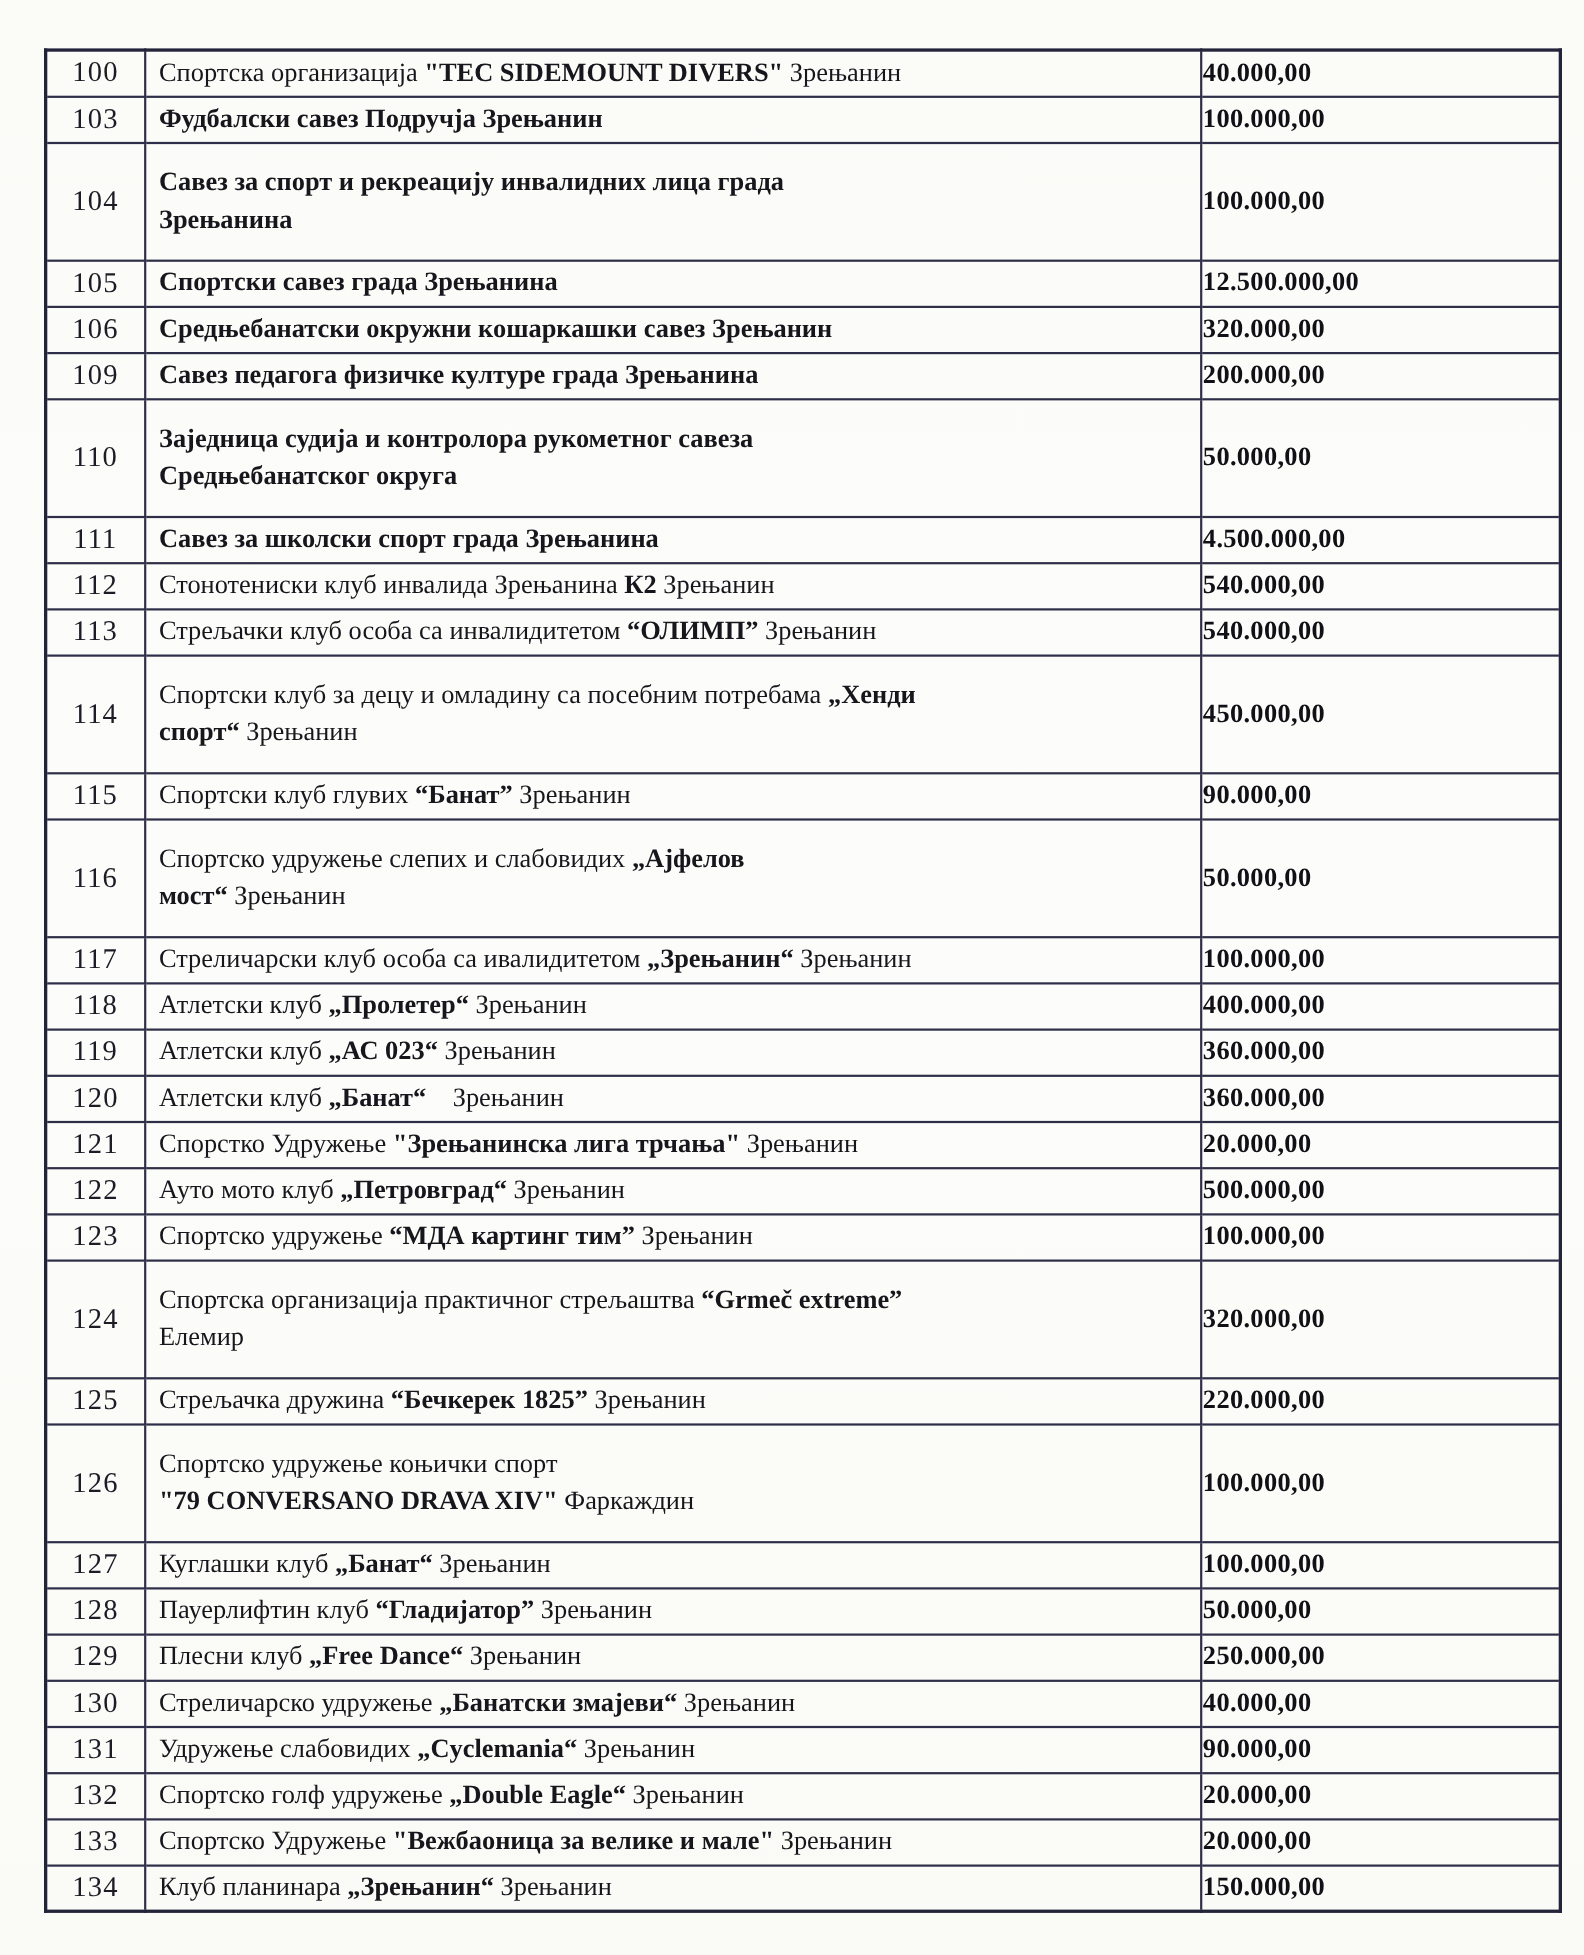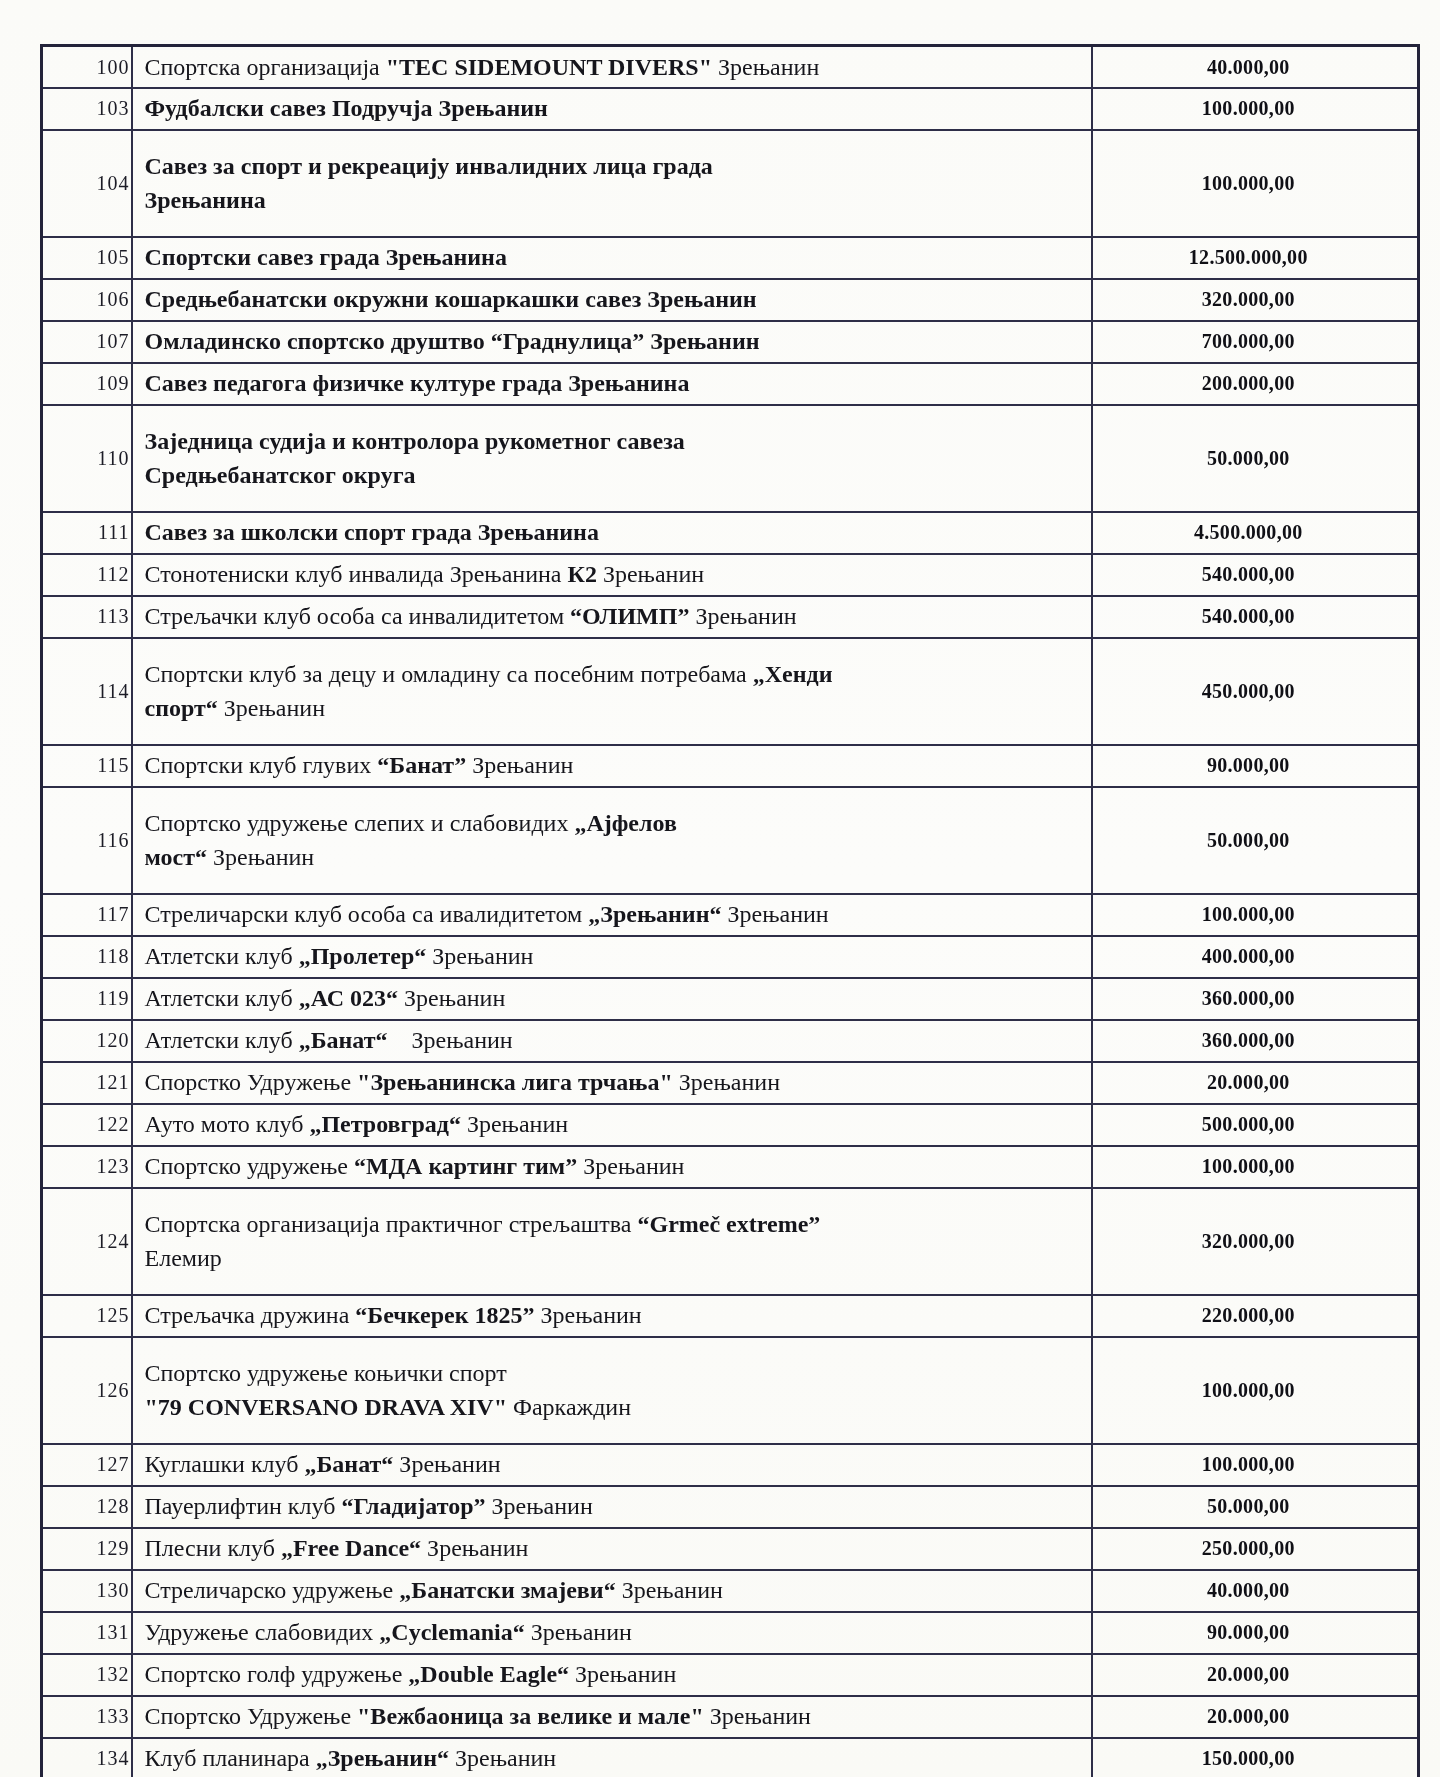--- a/index.html
+++ b/index.html
@@ -32,33 +32,33 @@
     border: 2px solid #2e2e48;
     vertical-align: middle;
     font-size: 24px;
     line-height: 1.42;
     color: #16161c;
     overflow: hidden;
   }
   tr.single { height: 42px; }
   tr.double { height: 107px; margin-top: 25px; }
   td.num {
-    text-align: right;
-    font-size: 20px;
+    text-align: center;
+    font-size: 26px;
     letter-spacing: 1px;
     color: #1c1c26;
   }
   td.name {
     padding: 2px 10px 2px 12px;
   }
   td.amount {
-    text-align: center;
+    text-align: left;
     padding-right: 14px;
     font-weight: bold;
-    font-size: 20px;
+    font-size: 24px;
     letter-spacing: 0.3px;
     color: #101016;
   }
   span.b { font-weight: bold; }
 </style>
 </head>
 <body>
 
 <div class="page">
   <table class="grants">
@@ -87,25 +87,20 @@
           <td class="num">105</td>
           <td class="name"><span class="b">Спортски савез града Зрењанина</span></td>
           <td class="amount">12.500.000,00</td>
         </tr>
         <tr class="single">
           <td class="num">106</td>
           <td class="name"><span class="b">Средњебанатски окружни кошаркашки савез Зрењанин</span></td>
           <td class="amount">320.000,00</td>
         </tr>
         <tr class="single">
-          <td class="num">107</td>
-          <td class="name"><span class="b">Омладинско спортско друштво “Граднулица” Зрењанин</span></td>
-          <td class="amount">700.000,00</td>
-        </tr>
-        <tr class="single">
           <td class="num">109</td>
           <td class="name"><span class="b">Савез педагога физичке културе града Зрењанина</span></td>
           <td class="amount">200.000,00</td>
         </tr>
         <tr class="double">
           <td class="num">110</td>
           <td class="name"><span class="b">Заједница судија и контролора рукометног савеза</span><br><span class="b">Средњебанатског округа</span></td>
           <td class="amount">50.000,00</td>
         </tr>
         <tr class="single">

